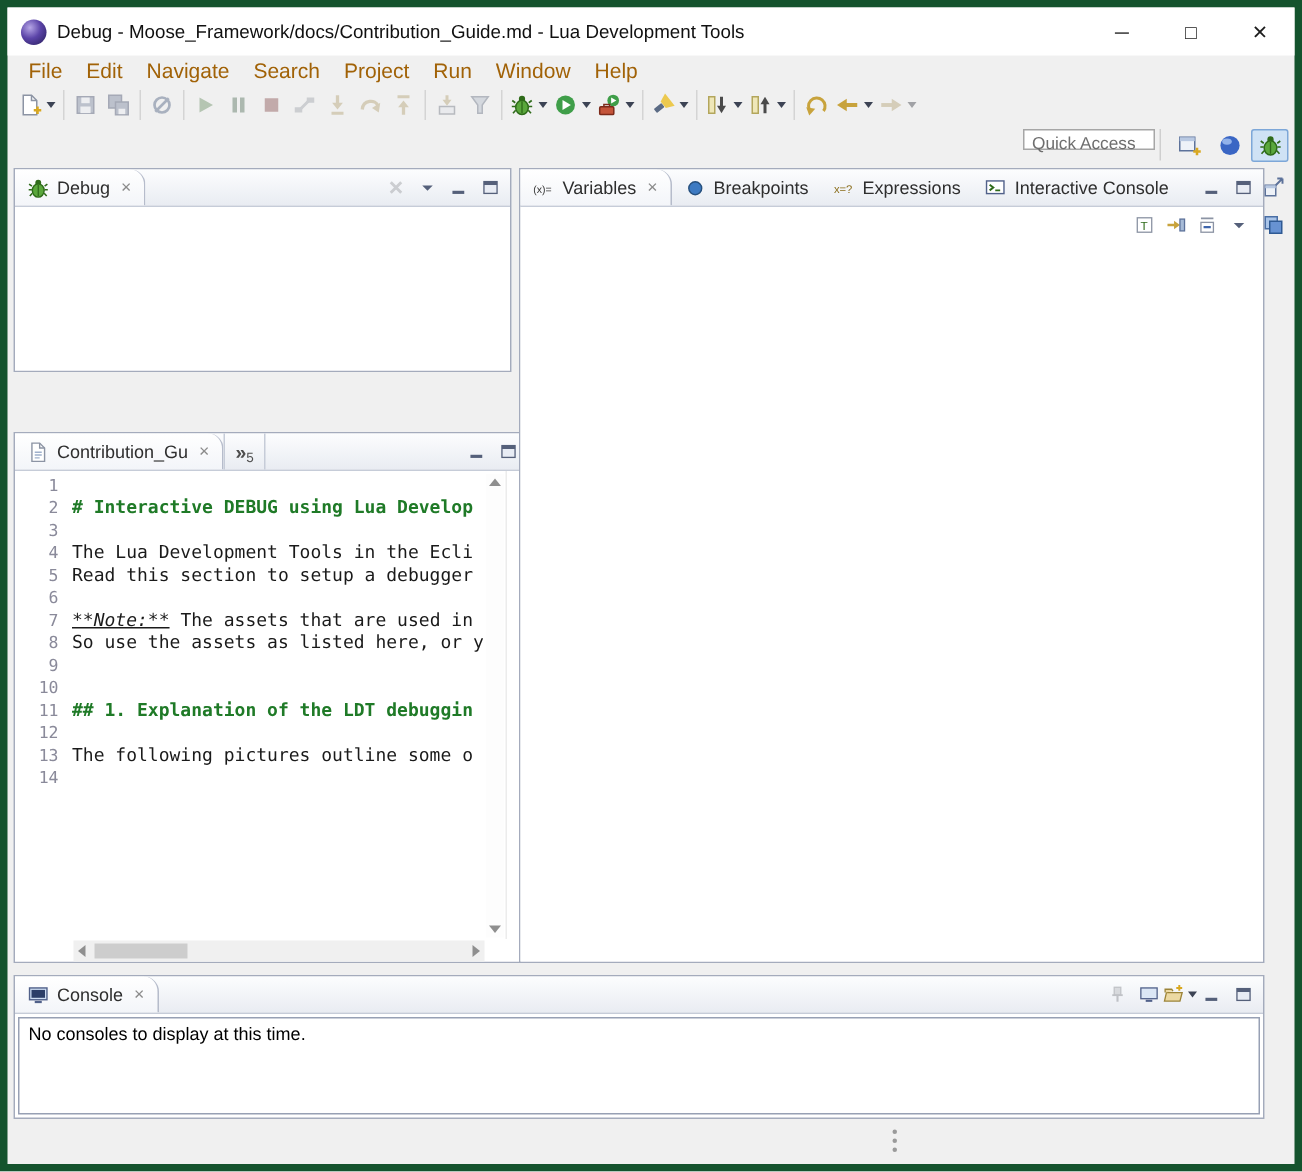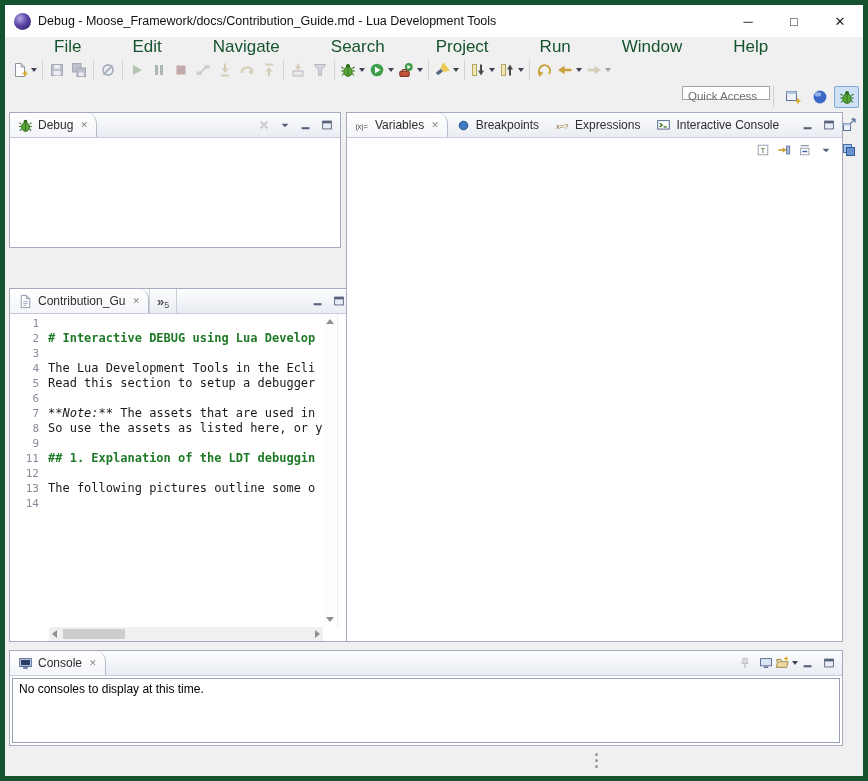--- a/index.html
+++ b/index.html
@@ -7,21 +7,21 @@
   body{position:relative;background:#f0f0f0;font-family:"Liberation Sans",sans-serif;font-size:12px;color:#1a1a1a;overflow:hidden;}
   .window{position:absolute;inset:0;border:5px solid #14532d;background:#f0f0f0;}
   
   .titlebar{position:absolute;left:0;top:0;right:0;height:32px;background:#fff;display:flex;align-items:center;}
   .app-icon{width:17px;height:17px;border-radius:50%;margin:0 7px 0 9px;background:radial-gradient(circle at 35% 32%,#b6a6e6 0%,#5b44a8 45%,#241a56 100%);flex:none;}
   .title-text{font-size:12.5px;color:#101010;white-space:nowrap;}
   .win-controls{position:absolute;right:0;top:0;height:32px;display:flex;}
   .win-btn{width:46px;height:32px;display:flex;align-items:center;justify-content:center;font-size:13px;color:#1c1c1c;}
   
   .menubar{position:absolute;left:0;top:32px;right:0;height:20px;display:flex;align-items:center;padding-left:6px;}
-  .menu-item{padding:0 8px;line-height:20px;font-size:17px;color:#14532d;margin-left:35px;}
+  .menu-item{padding:0 8px;line-height:20px;font-size:14px;color:#a16207;}
   
   .toolbar{position:absolute;left:0;top:52px;right:0;height:26px;display:flex;align-items:center;padding-left:5px;}
   .tbtn{height:22px;min-width:22px;display:flex;align-items:center;justify-content:center;padding:0 2px;border-radius:2px;}
   .tbtn .ticon{display:flex;}
   .tbtn svg{width:16px;height:16px;display:block;}
   .tbtn.disabled{filter:grayscale(.55) opacity(.45);}
   .drop{width:0;height:0;border-left:3.5px solid transparent;border-right:3.5px solid transparent;border-top:4px solid #3c4354;margin-left:3px;}
   .tsep{width:1px;height:20px;background:#d4d4d4;margin:0 3px;flex:none;}
   .toolbar2{position:absolute;left:0;top:78px;right:0;height:26px;}
   .quick-access{position:absolute;left:677px;top:3px;width:88px;height:14px;border:1px solid #a6a6a6;background:#fff;font-size:11.5px;color:#6e6e6e;line-height:18px;padding-left:5px;}
@@ -52,21 +52,21 @@
   #variables-panel{left:341px;top:107px;width:497px;height:530px;}
   #console-panel{left:4px;top:645px;width:834px;height:96px;}
   
   .editor-content{position:absolute;left:0;top:25px;right:0;bottom:0;background:#fff;}
   #editor-lines{position:absolute;left:0;top:2px;right:30px;bottom:15px;overflow:hidden;}
   .eline{display:flex;height:15px;font-family:"DejaVu Sans Mono",monospace;font-size:12px;line-height:15px;}
   .eline .ln{width:38px;text-align:right;padding-right:9px;color:#8a8a9a;font-size:11px;flex:none;}
   .eline .codewrap{flex:1;white-space:pre;overflow:hidden;}
   .eline.sel .codewrap{background:#3874d6;}
   .code.h{color:#1f7a27;font-weight:bold;}
-  .code.em{font-style:italic;}
+  .code.em{font-style:italic;text-decoration:underline;}
   .vscroll{position:absolute;right:16px;top:2px;bottom:16px;width:12px;display:flex;flex-direction:column;justify-content:space-between;align-items:center;background:#fdfdfd;}
   .overview-ruler{position:absolute;right:0;top:0;bottom:15px;width:15px;background:#fff;border-left:1px solid #ececec;}
   .hscroll{position:absolute;left:39px;right:29px;bottom:0;height:14px;background:#f0f0f0;display:flex;align-items:center;justify-content:space-between;padding:0 3px;}
   .hthumb{position:absolute;left:14px;top:2px;width:62px;height:10px;background:#cdcdcd;}
   .arr{width:0;height:0;}
   .arr-up{border-left:4px solid transparent;border-right:4px solid transparent;border-bottom:5px solid #8f8f8f;margin-top:3px;}
   .arr-down{border-left:4px solid transparent;border-right:4px solid transparent;border-top:5px solid #8f8f8f;margin-bottom:3px;}
   .arr-left{border-top:4px solid transparent;border-bottom:4px solid transparent;border-right:5px solid #8f8f8f;}
   .arr-right{border-top:4px solid transparent;border-bottom:4px solid transparent;border-left:5px solid #8f8f8f;}
   
@@ -469,20 +469,24 @@
           </div>
           <div class="eline">
             <span class="ln">8</span>
             <span class="codewrap"><span class="code">So use the assets as listed here, or y</span></span>
           </div>
           <div class="eline">
             <span class="ln">9</span>
             <span class="codewrap"></span>
           </div>
           <div class="eline">
+            <span class="ln">10</span>
+            <span class="codewrap"></span>
+          </div>
+          <div class="eline">
             <span class="ln">11</span>
             <span class="codewrap"><span class="code h">## 1. Explanation of the LDT debuggin</span></span>
           </div>
           <div class="eline">
             <span class="ln">12</span>
             <span class="codewrap"></span>
           </div>
           <div class="eline">
             <span class="ln">13</span>
             <span class="codewrap"><span class="code">The following pictures outline some o</span></span>

